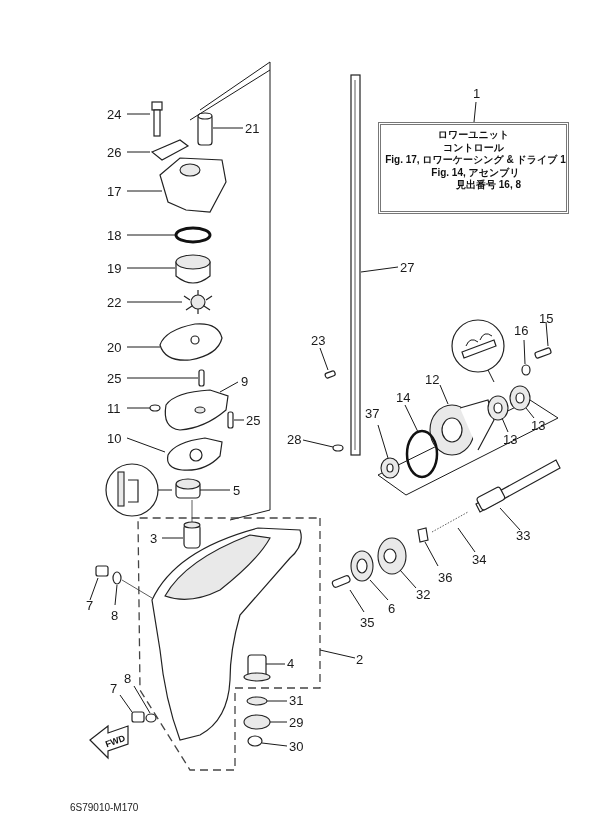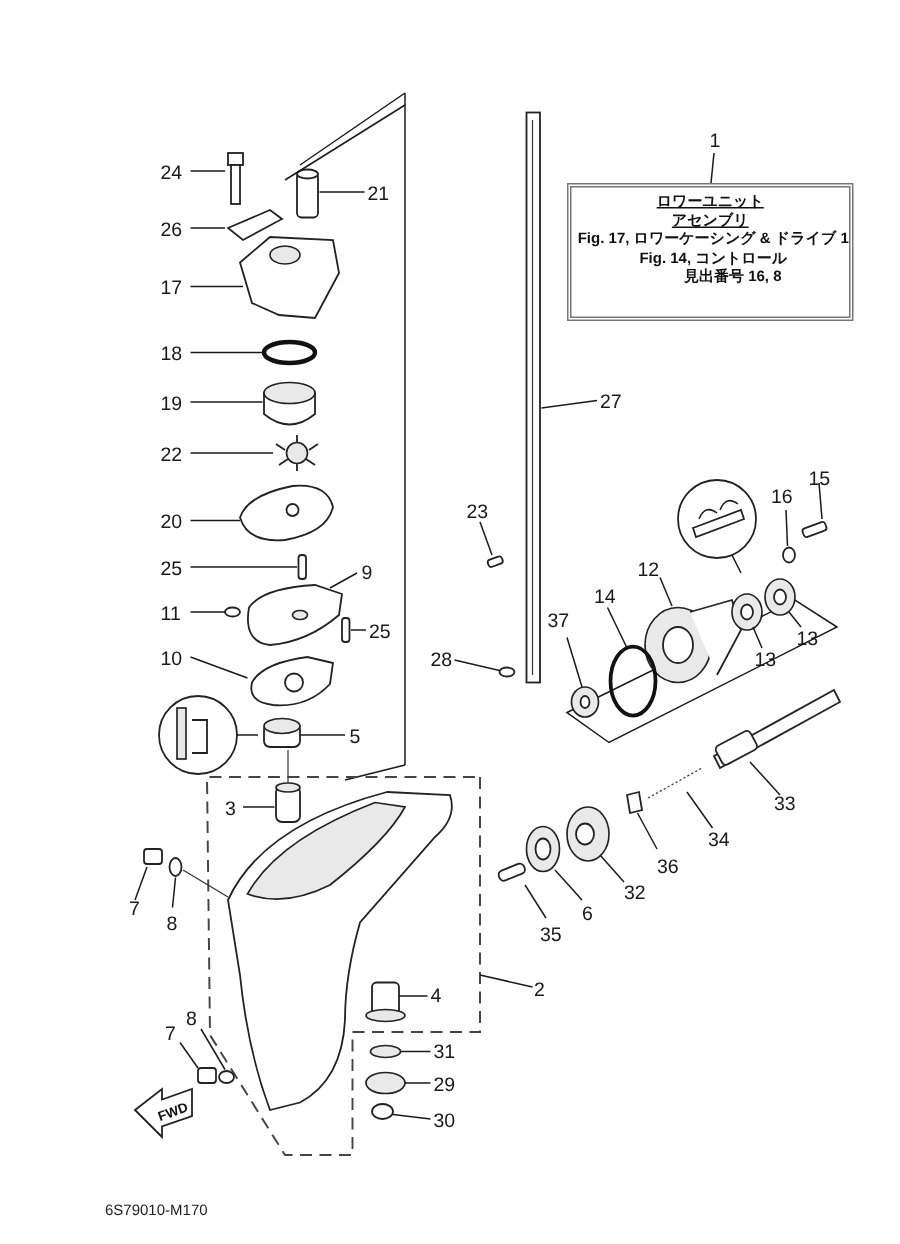--- a/index.html
+++ b/index.html
@@ -5,21 +5,21 @@
   html, body { margin: 0; padding: 0; background: #ffffff; }
   body { width: 600px; height: 829px; position: relative; overflow: hidden; font-family: "Liberation Sans", sans-serif; }
   #diagram { position: absolute; left: 0; top: 0; width: 600px; height: 829px; }
   .lbl { font-family: "Liberation Sans", sans-serif; font-size: 13px; fill: #1a1a1a; }
   .ln { stroke: #1a1a1a; stroke-width: 1; fill: none; }
   .part { stroke: #222; stroke-width: 1.2; fill: #fff; }
   .partg { stroke: #222; stroke-width: 1.1; fill: #e9e9e9; }
   .dash { stroke: #444; stroke-width: 1.3; fill: none; stroke-dasharray: 8 5; }
   .thin { stroke: #333; stroke-width: 0.8; fill: none; }
   .info-box { position: absolute; left: 378px; top: 122px; width: 191px; height: 92px; border: 3px double #777; background: #fff; box-sizing: border-box; text-align: center; font-size: 10px; font-weight: bold; color: #111; line-height: 12.5px; padding-top: 4px; }
-  .info-box .l1 { display:block;text-decoration:underline; }
+  .info-box .l1 { display:block; }
   .info-box .sub { display:block; padding-left: 30px; }
   .info-box .fig { display:block; text-align: center; padding-left: 4px; }
   .ref { position: absolute; left: 70px; top: 802px; font-size: 10px; color: #222; }
 </style>
 </head>
 <body>
 
 <svg id="diagram" viewBox="0 0 600 829">
 
   <g>
@@ -302,19 +302,19 @@
     <text class="lbl" x="516" y="540">33</text>
     <text class="lbl" x="472" y="564">34</text>
     <text class="lbl" x="360" y="627">35</text>
     <text class="lbl" x="438" y="582">36</text>
     <text class="lbl" x="365" y="418">37</text>
   </g>
 </svg>
 
 <div class="info-box">
   <span class="l1">ロワーユニット</span>
-  <span class="l1">アセンブリ</span>
+  <span class="l1">コントロール</span>
   <span class="fig">Fig. 17, ロワーケーシング &amp; ドライブ 1</span>
-  <span class="fig">Fig. 14, コントロール</span>
+  <span class="fig">Fig. 14, アセンブリ</span>
   <span class="sub">見出番号 16, 8</span>
 </div>
 
 <div class="ref">6S79010-M170</div>
 
 </body></html>

